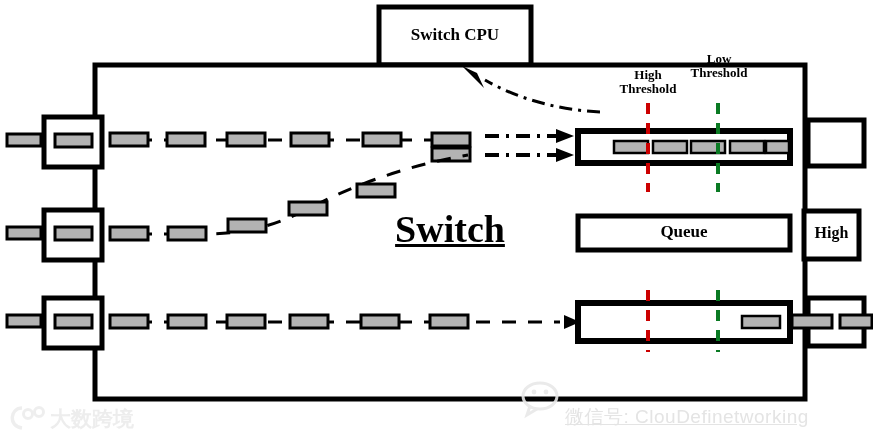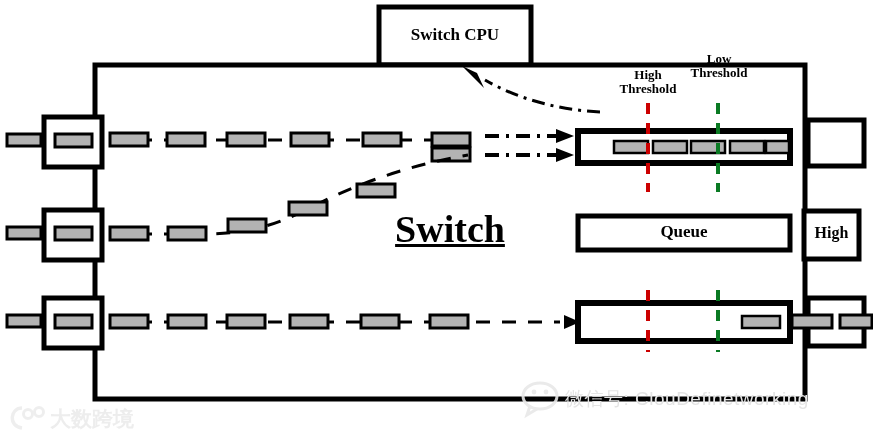--- a/index.html
+++ b/index.html
@@ -156,17 +156,17 @@
   <div class="lbl thr-label" style="left:608px; top:68px; width:80px;"><span>High</span><br><span>Threshold</span></div>
 
   <div class="lbl thr-label" style="left:679px; top:52px; width:80px;"><span>Low</span><br><span>Threshold</span></div>
 
   <div class="lbl" id="switch-label" style="left:350px; top:209px; width:200px;">Switch</div>
 
   <div class="lbl" id="queue-label" style="left:578px; top:223px; width:212px;">Queue</div>
 
   <div class="lbl" id="port-label" style="left:804px; top:224px; width:55px;">High</div>
 
-  <div id="wm-right" style="left:565px; top:386px;">微信号: ClouDefinetworking</div>
+  <div id="wm-right" style="left:565px; top:404px;text-decoration:underline;">微信号: ClouDefinetworking</div>
 
   <div id="wm-left" style="left:50px; top:405px;">大数跨境</div>
 
 </div>
 
 </body></html>

